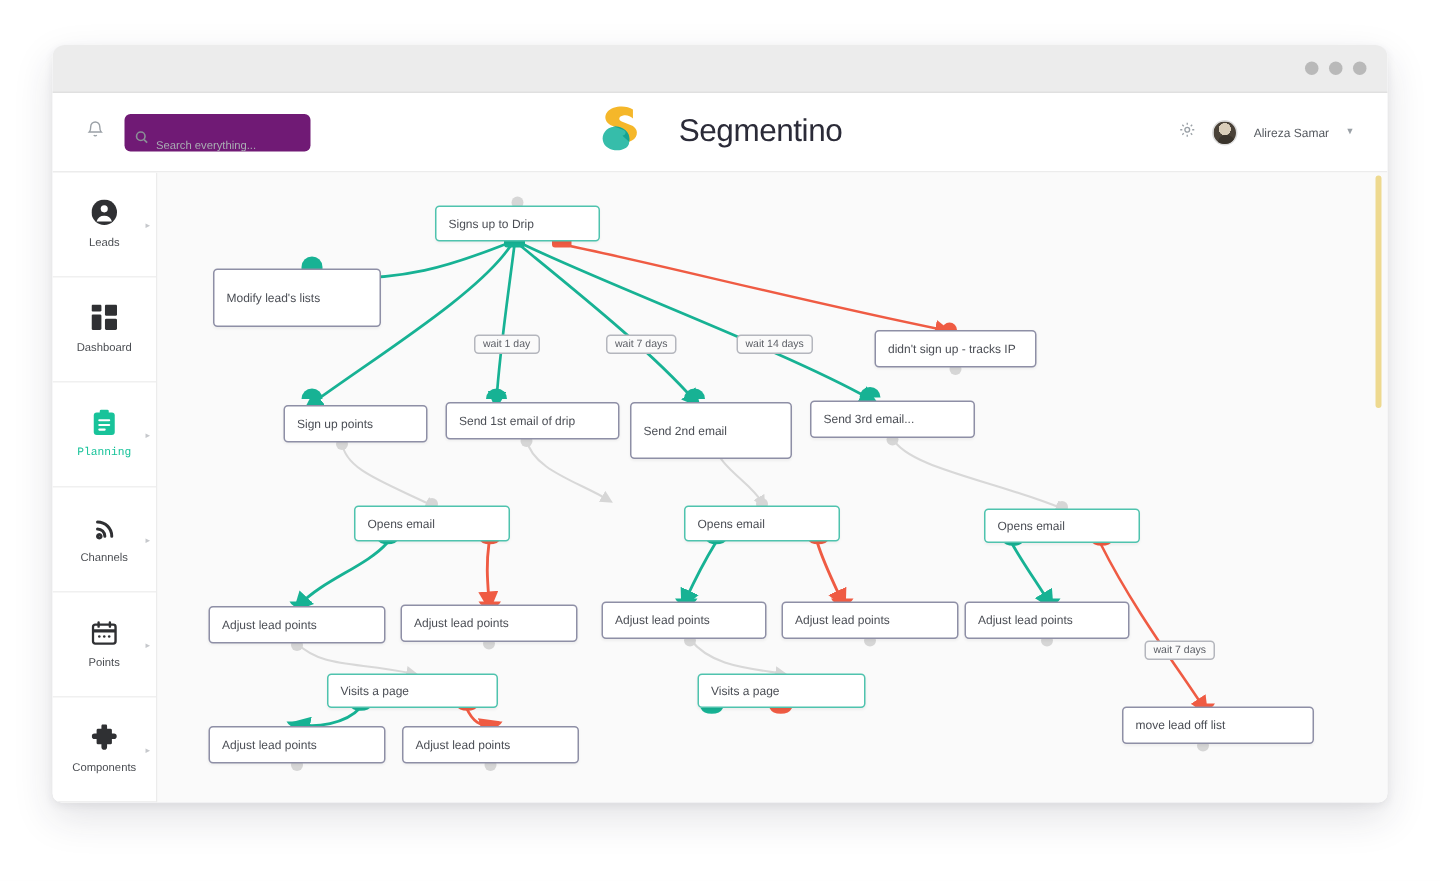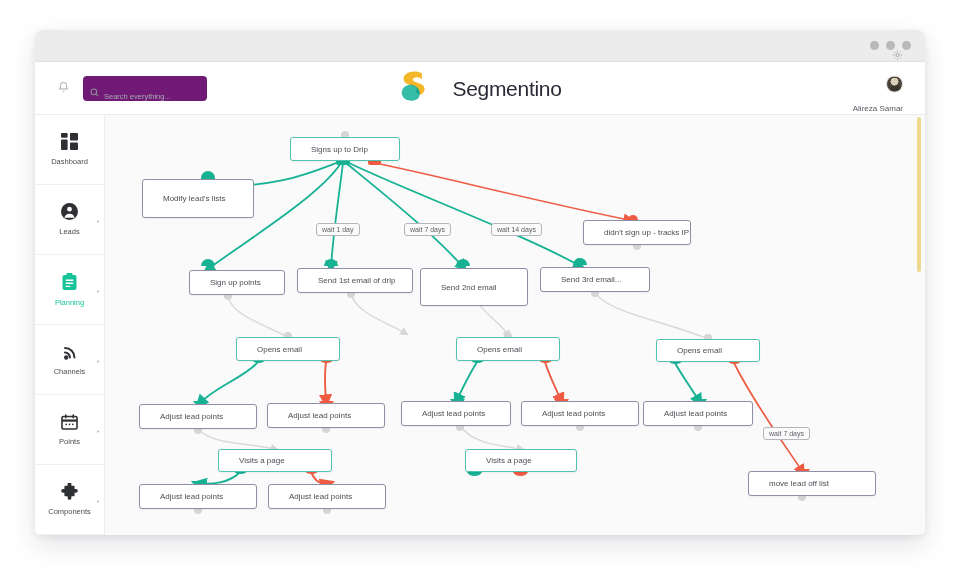--- a/index.html
+++ b/index.html
@@ -56,21 +56,21 @@
     position: absolute; left: 50%; top: 50%;
     transform: translate(-50%,-50%);
     display: flex; align-items: center; gap: 23px;
   }
   #brand-name {
     font-size: 21px; color: #2b2b38; letter-spacing: -0.3px;
   }
   #topbar-right {
     position: absolute; right: 22px; top: 50%;
     transform: translateY(-50%);
-    display: flex; align-items: flex-end; gap: 11px; flex-direction: column;
+    display: flex; align-items: center; gap: 11px;
   }
   #gear-icon { color: #9aa0a6; }
   #avatar {
     width: 17px; height: 17px; border-radius: 50%;
     background: radial-gradient(circle at 50% 34%, #d9cdb9 0 32%, #4a4238 33% 100%);
     border: 1px solid #ddd; overflow: hidden; position: relative;
   }
   #avatar::after {
     content: ""; position: absolute; left: 3px; top: 9px;
     width: 11px; height: 9px; border-radius: 50% 50% 0 0;
@@ -88,38 +88,38 @@
   .nav-item {
     position: relative; height: 70px;
     border-bottom: 1px solid #f0f0f0;
     display: flex; flex-direction: column;
     align-items: center; justify-content: center; gap: 7px;
     cursor: pointer;
   }
   .nav-icon { color: #2f3033; line-height: 0; }
   .nav-label { font-size: 7.5px; color: #4a4d52; }
   .nav-item.active .nav-icon { color: #18c39a; }
-  .nav-item.active .nav-label { color: #18c39a; }
+  .nav-item.active .nav-label { color: #18c39a; font-family: Liberation Mono, monospace; }
   .nav-chevron {
     position: absolute; right: 4px; top: 50%;
     transform: translateY(-50%);
     font-size: 6px; color: #c6c8cc;
   }
   
   #canvas-wrap {
     position: relative; flex: 1;
     background: #fafafa; overflow: hidden;
   }
   #flow-canvas { position: absolute; inset: 0; }
   #flow-svg { position: absolute; left: 0; top: 0; }
   .node {
     position: absolute; background: #ffffff;
     border: 1px solid #8e8fa6; border-radius: 3px;
     display: flex; align-items: center;
-    padding-left: 20px;
+    padding-left: 8px;
     font-size: 8px; color: #4b4e55;
     box-shadow: 0 1px 2px rgba(0,0,0,.05);
   }
   .node.trigger { border-color: #4fc3ae; }
   .wait-chip {
     position: absolute; background: #fafafa;
     border: 1px solid #b4b6bd; border-radius: 3px;
     height: 13px; padding: 0 5px;
     display: flex; align-items: center;
     font-size: 7px; color: #5b5e65;
@@ -192,39 +192,39 @@
     </div>
   </div>
 
   <div id="body-row">
 
     <nav id="sidebar">
 
       <div class="nav-item">
         <span class="nav-icon">
           <svg width="17" height="17" viewBox="0 0 18 18" fill="currentColor">
+            <circle cx="9" cy="9" r="9" fill="currentColor"></circle>
+            <circle cx="9" cy="6.6" r="2.5" fill="#fff"></circle>
+            <path d="M3.6 15.6a5.6 5.6 0 0 1 10.8 0z" fill="#fff"></path>
+          </svg>
+        </span>
+        <span class="nav-label">Leads</span>
+        <span class="nav-chevron">▸</span>
+      </div>
+
+      <div class="nav-item">
+        <span class="nav-icon">
+          <svg width="17" height="17" viewBox="0 0 18 18" fill="currentColor">
             <rect x="0" y="0" width="7" height="5" rx="1"></rect>
               <rect x="9.5" y="0" width="8.5" height="8" rx="1"></rect>
             <rect x="0" y="7" width="7" height="11" rx="1"></rect>
               <rect x="9.5" y="10" width="8.5" height="8" rx="1"></rect>
           </svg>
         </span>
         <span class="nav-label">Dashboard</span>
-      </div>
-
-      <div class="nav-item">
-        <span class="nav-icon">
-          <svg width="17" height="17" viewBox="0 0 18 18" fill="currentColor">
-            <circle cx="9" cy="9" r="9" fill="currentColor"></circle>
-            <circle cx="9" cy="6.6" r="2.5" fill="#fff"></circle>
-            <path d="M3.6 15.6a5.6 5.6 0 0 1 10.8 0z" fill="#fff"></path>
-          </svg>
-        </span>
-        <span class="nav-label">Leads</span>
-        <span class="nav-chevron">▸</span>
       </div>
 
       <div class="nav-item active">
         <span class="nav-icon">
           <svg width="17" height="18" viewBox="0 0 16 18" fill="currentColor">
             <rect x="1" y="2" width="14" height="15" rx="2"></rect>
             <rect x="5" y="0" width="6" height="3" rx="1"></rect>
             <rect x="4" y="6.5" width="8" height="1.4" rx=".7" fill="#fff"></rect>
             <rect x="4" y="9.6" width="8" height="1.4" rx=".7" fill="#fff"></rect>
             <rect x="4" y="12.7" width="5" height="1.4" rx=".7" fill="#fff"></rect>

